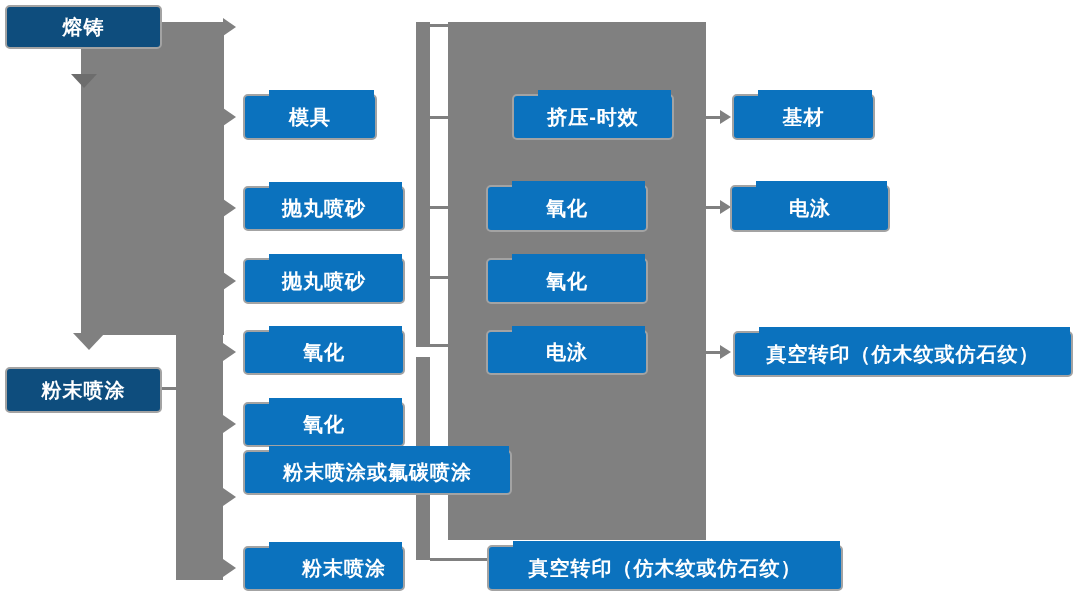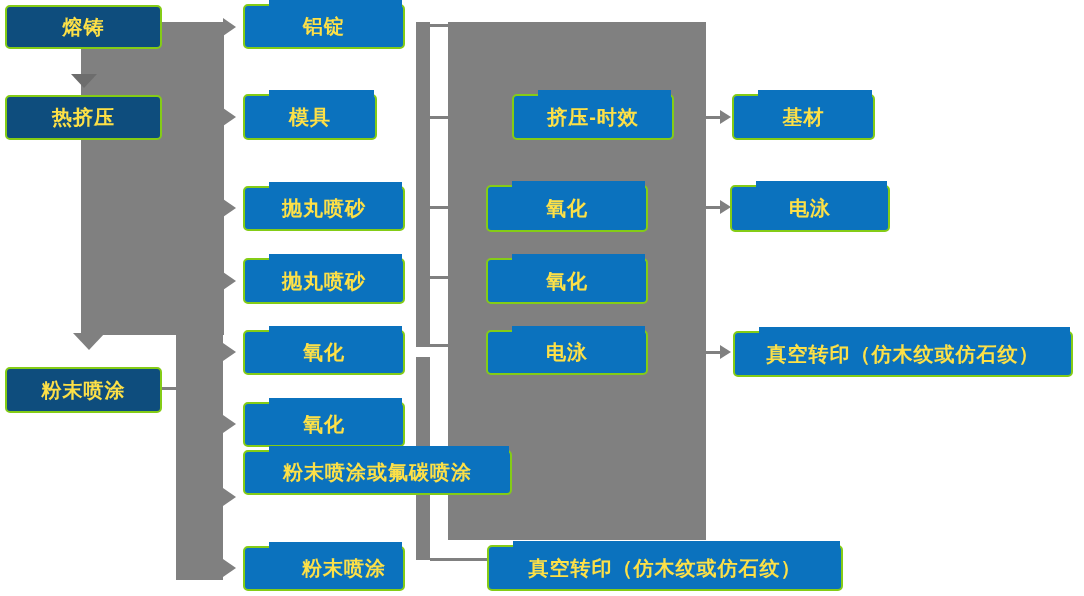--- a/index.html
+++ b/index.html
@@ -7,22 +7,22 @@
     position:relative;
     width:1084px;height:596px;
     background:#ffffff;
     font-family:"Liberation Sans","DejaVu Sans",sans-serif;
     overflow:hidden;
   }
   
   .node{
     position:absolute;box-sizing:border-box;
     display:flex;align-items:center;justify-content:center;
-    border:2px solid #84cc16;border-radius:5px;
-    color:#fde047;font-weight:700;font-size:20px;letter-spacing:1px;
+    border:2px solid #a3a3a3;border-radius:5px;
+    color:#ffffff;font-weight:700;font-size:20px;letter-spacing:1px;
     z-index:3;white-space:nowrap;
   }
   .light{background:#0b72be;}
   .dark{background:#0e4d7d;}
   
   .light::before{
     content:"";position:absolute;top:-6px;left:24px;right:1px;height:7px;
     background:#0b72be;z-index:-1;
   }
   
@@ -118,24 +118,22 @@
   <div class="down" id="g-dn2"></div>
 
   <div class="rline" id="g-r1"></div>
   <div class="rline" id="g-r2"></div>
   <div class="rline" id="g-r3"></div>
   <div class="rhead" id="g-rh1"></div>
   <div class="rhead" id="g-rh2"></div>
   <div class="rhead" id="g-rh3"></div>
 
   <div class="node dark" id="n-casting">熔铸</div>
-  <div class="node dark" id="n-hot-extrusion">热挤压</div>
   <div class="node dark" id="n-surface-treatment">粉末喷涂</div>
 
-  <div class="node light" id="n-al-ingot">铝锭</div>
   <div class="node light" id="n-mold">模具</div>
   <div class="node light" id="n-shot-blasting-1">抛丸喷砂</div>
   <div class="node light" id="n-shot-blasting-2">抛丸喷砂</div>
   <div class="node light" id="n-oxidation-a">氧化</div>
   <div class="node light" id="n-oxidation-b">氧化</div>
   <div class="node light" id="n-powder-fluoro">粉末喷涂或氟碳喷涂</div>
   <div class="node light" id="n-powder">粉末喷涂</div>
 
   <div class="node light" id="n-extrusion-aging">挤压-时效</div>
   <div class="node light" id="n-oxidation-c">氧化</div>

